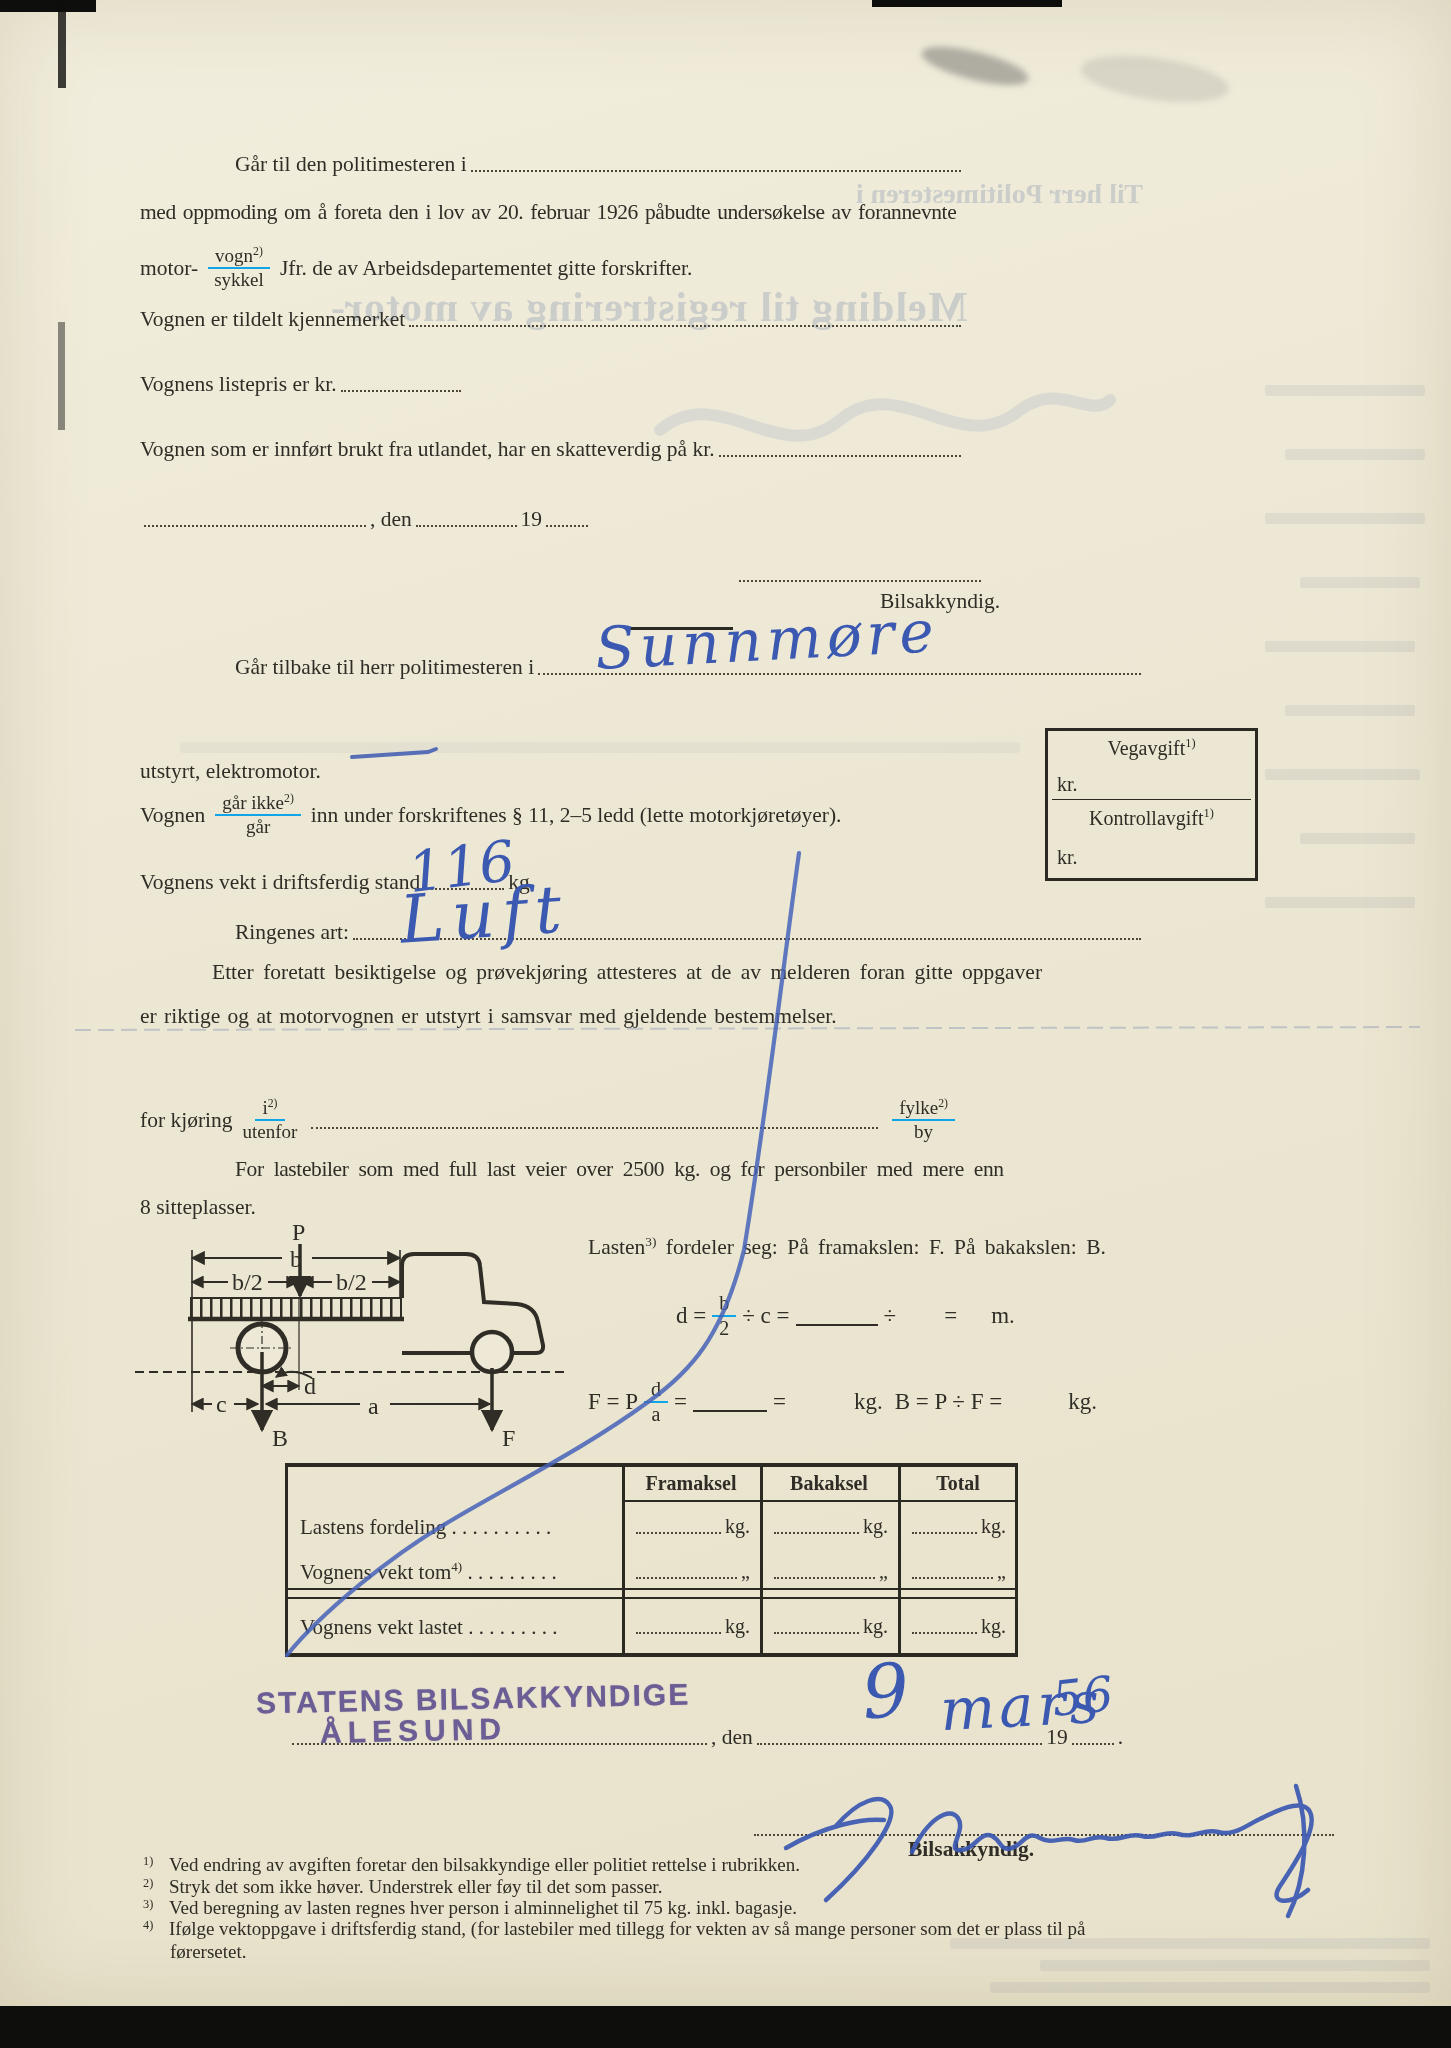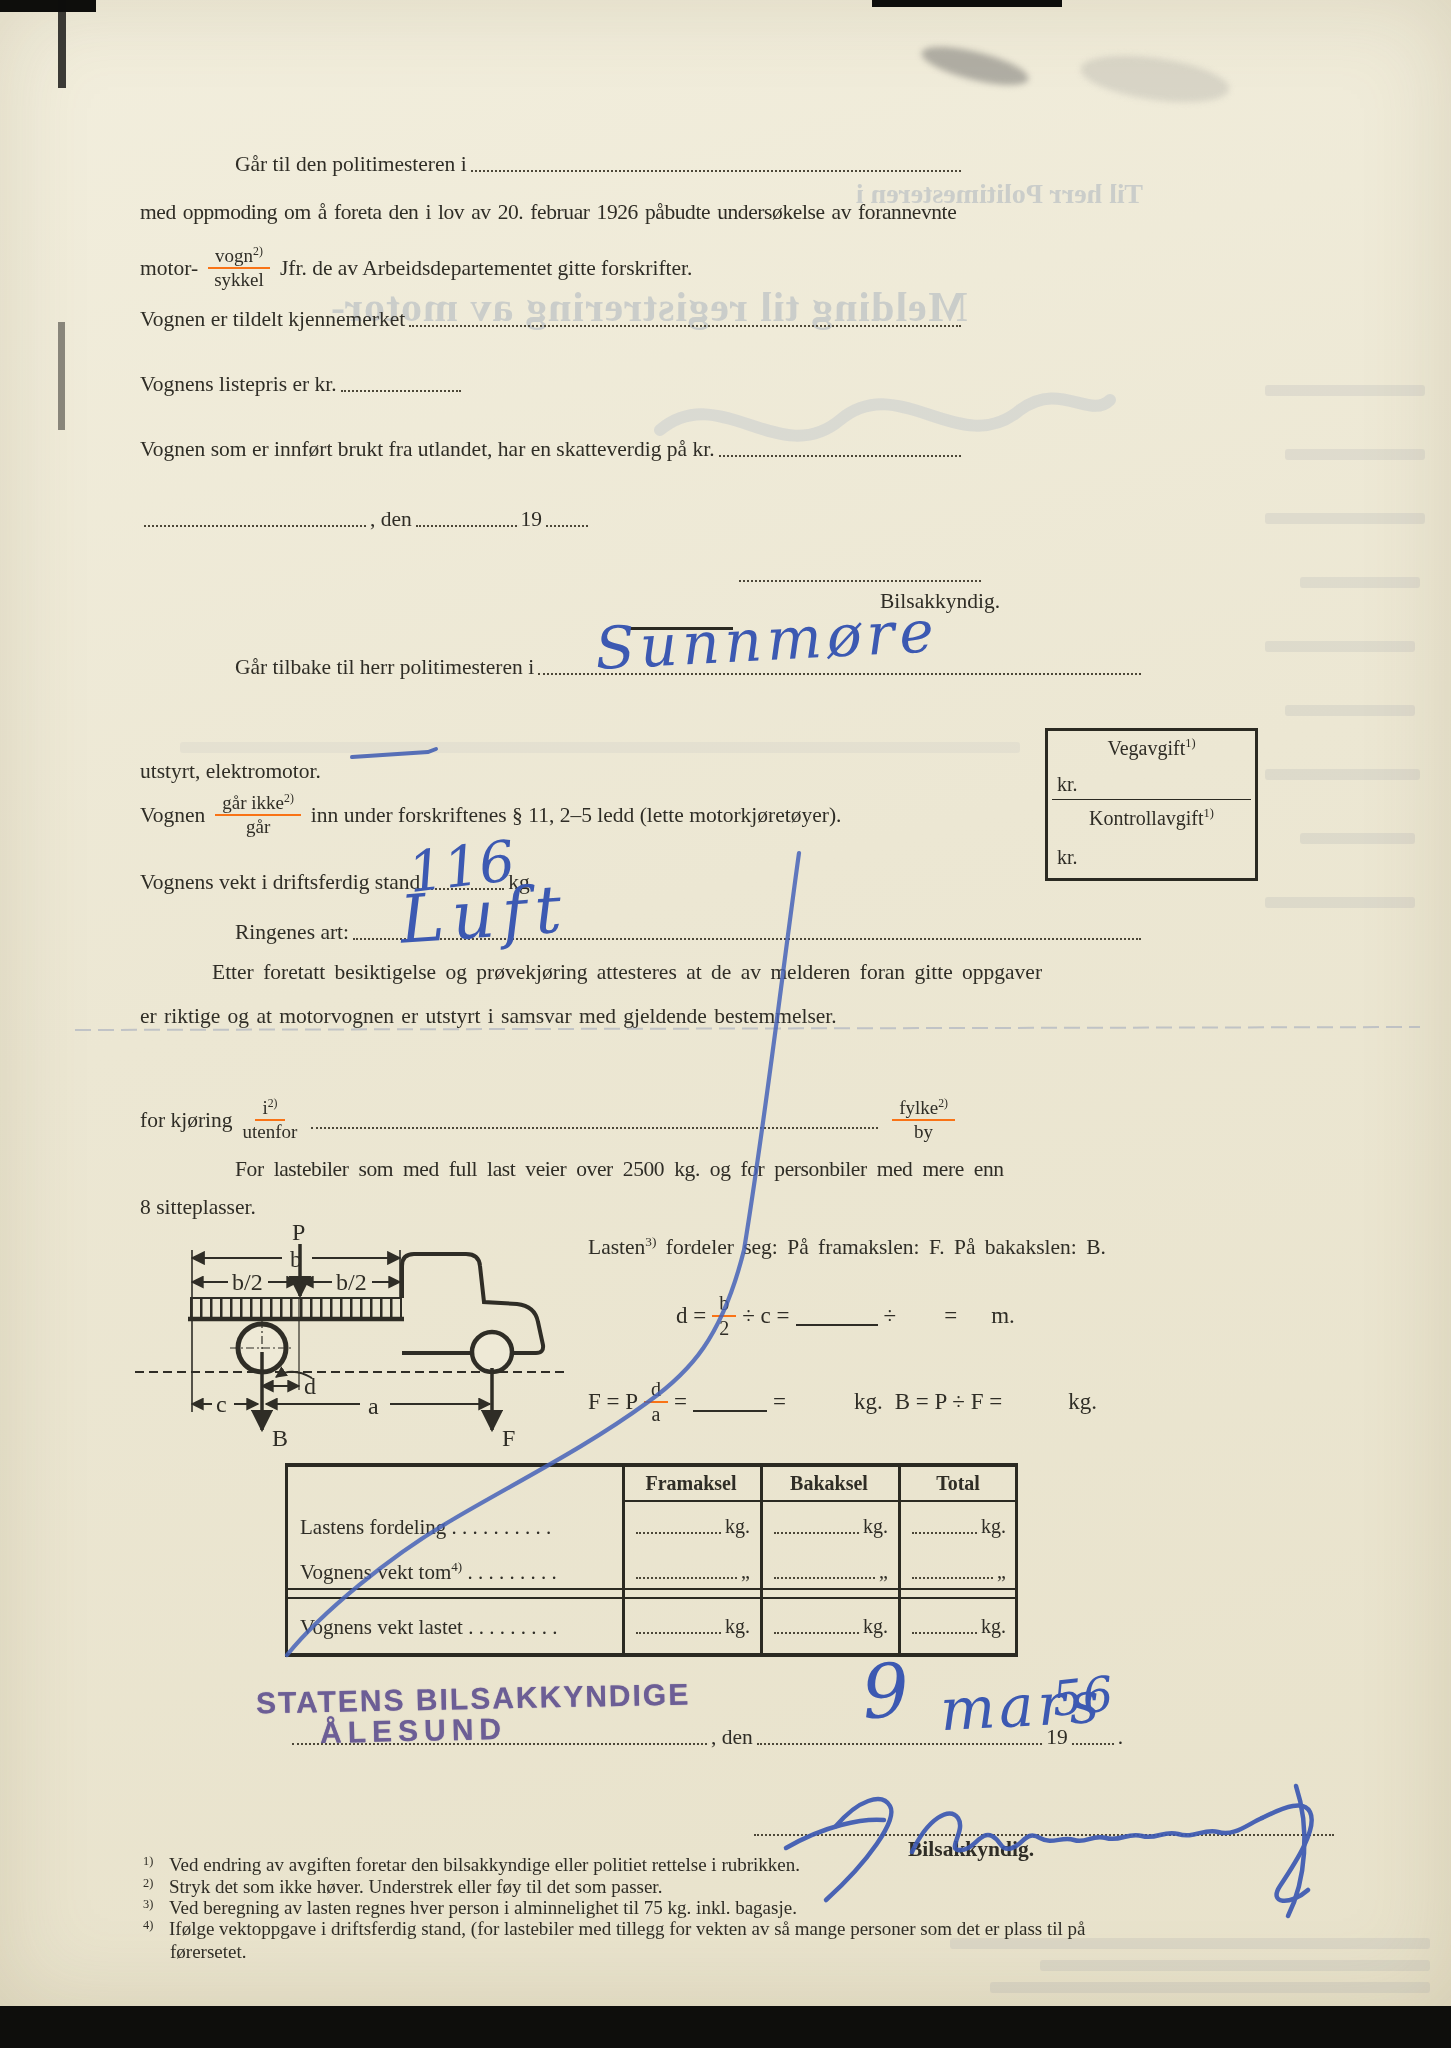--- a/index.html
+++ b/index.html
@@ -11,21 +11,21 @@
   .line{position:absolute;display:flex;align-items:flex-end;white-space:nowrap;
         font-size:21.5px;line-height:1.05}
   .line span{line-height:1.05}
   .vc{align-items:center}
   .dotfill{flex:1 1 auto;border-bottom:2px dotted #4c4738;height:2px;margin:0 4px 4px 4px;min-width:14px}
   .dotw{border-bottom:2px dotted #4c4738;height:2px;margin:0 4px 4px 4px}
   .vc .dotfill,.vc .dotw{transform:translateY(9px)}
   .rule{border-bottom:2.5px solid #2f2d26;height:0;transform:translateY(9px);margin:0 6px}
   .frac{display:inline-flex;flex-direction:column;align-items:center;font-size:19px;
         line-height:1.15;margin:0 10px;text-align:center}
-  .frac .ft{border-bottom:2px solid #f97316;padding:0 7px 1px 7px}
+  .frac .ft{border-bottom:2px solid #0ea5e9;padding:0 7px 1px 7px}
   .frac .fb{padding-top:1px}
   sup{font-size:.62em;line-height:0}
   .sup{vertical-align:super;font-size:.65em}
   .tight{letter-spacing:-0.4px}
   .hw{position:absolute;font-style:italic;color:#3c59b2;white-space:nowrap;
       font-family:"DejaVu Serif","Liberation Serif",serif}
   .stamp{position:absolute;color:#5b4c8e;font-family:"Liberation Sans","DejaVu Sans",sans-serif;
          font-weight:bold;opacity:.88;text-shadow:0 0 1px rgba(91,76,142,.75);transform:rotate(-1.2deg)}
   .feebox{position:absolute;left:1045px;top:728px;width:207px;height:147px;border:3px solid #2b2a22;font-size:20px}
   .feebox .cent{position:absolute;width:100%;text-align:center}

